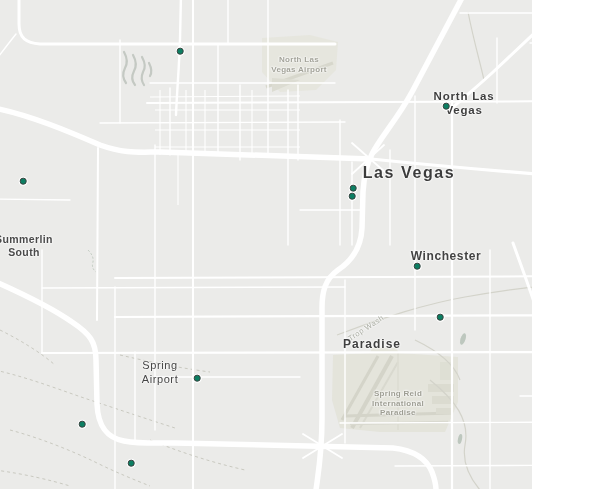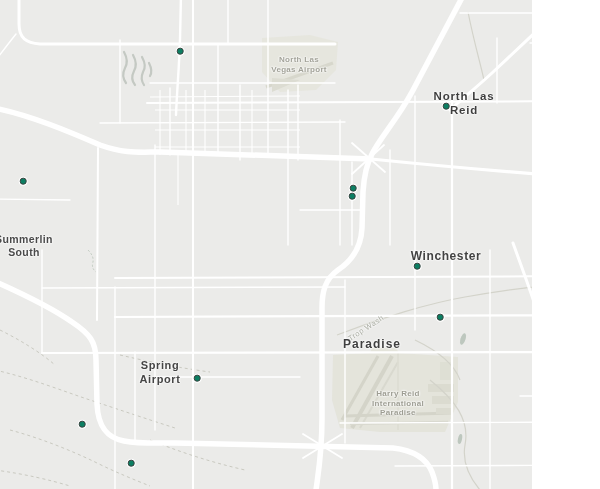--- a/index.html
+++ b/index.html
@@ -167,38 +167,41 @@
     </g>
   </svg>
 
   <div class="layer" id="labels-layer">
       <div class="place-label" style="left: 299px; top: 64px; font-size: 8px; color: rgb(163, 163, 153); font-weight: 600; letter-spacing: 0.3px; line-height: 9.5px; transform: translate(-50%, -50%);">
         <div>North Las</div>
         <div>Vegas Airport</div>
       </div>
       <div class="place-label" style="left: 464px; top: 103px; font-size: 11.5px; color: rgb(62, 62, 62); font-weight: 600; letter-spacing: 0.8px; line-height: 14px; transform: translate(-50%, -50%);">
         <div>North Las</div>
-        <div>Reid</div>
+        <div>Vegas</div>
+      </div>
+      <div class="place-label" style="left: 409px; top: 173px; font-size: 16px; color: rgb(60, 60, 60); font-weight: 600; letter-spacing: 1.6px; line-height: 18px; transform: translate(-50%, -50%);">
+        <div>Las Vegas</div>
       </div>
       <div class="place-label" style="left: 24px; top: 246px; font-size: 10.5px; color: rgb(74, 74, 74); font-weight: 600; letter-spacing: 0.4px; line-height: 13px; transform: translate(-50%, -50%);">
         <div>Summerlin</div>
         <div>South</div>
       </div>
       <div class="place-label" style="left: 446px; top: 256px; font-size: 12px; color: rgb(67, 67, 67); font-weight: 600; letter-spacing: 0.6px; line-height: 13px; transform: translate(-50%, -50%);">
         <div>Winchester</div>
       </div>
       <div class="place-label" style="left: 372px; top: 312px; font-size: 12px; color: rgb(63, 63, 63); font-weight: 600; letter-spacing: 1px; line-height: 14px; transform: translate(-50%, -50%); margin-top: 32px;">
         <div>Paradise</div>
       </div>
-      <div class="place-label" style="left: 160px; top: 372px; font-size: 11px; color: rgb(69, 69, 69); font-weight: 700; letter-spacing: 0.6px; line-height: 13.5px; transform: translate(-50%, -50%);">
+      <div class="place-label" style="left: 160px; top: 372px; font-size: 11px; color: rgb(69, 69, 69); font-weight: 400; letter-spacing: 0.6px; line-height: 13.5px; transform: translate(-50%, -50%);">
         <div>Spring</div>
         <div>Airport</div>
       </div>
       <div class="place-label" style="left: 398px; top: 403px; font-size: 8px; color: rgb(157, 157, 146); font-weight: 600; letter-spacing: 0.3px; line-height: 9.5px; transform: translate(-50%, -50%);">
-        <div>Harry Reid</div>
+        <div>Spring Reid</div>
         <div>International</div>
         <div>Paradise</div>
       </div>
       <div class="place-label" style="left: 366px; top: 328px; font-size: 7.5px; color: rgb(169, 172, 162); font-weight: 400; letter-spacing: 0.5px; line-height: 9px; transform: translate(-50%, -50%) rotate(-33deg);">
         <div>Trop Wash</div>
       </div>
     </div>
   <div class="layer" id="markers-layer">
       <div class="map-marker" style="left: 180px; top: 51px; background: rgb(12, 126, 98); border-color: rgb(57, 66, 62); box-shadow: rgb(255, 255, 255) 0px 0px 0px 1px;"></div>
       <div class="map-marker" style="left: 23px; top: 181px; background: rgb(12, 126, 98); border-color: rgb(57, 66, 62); box-shadow: rgb(255, 255, 255) 0px 0px 0px 1px;"></div>

